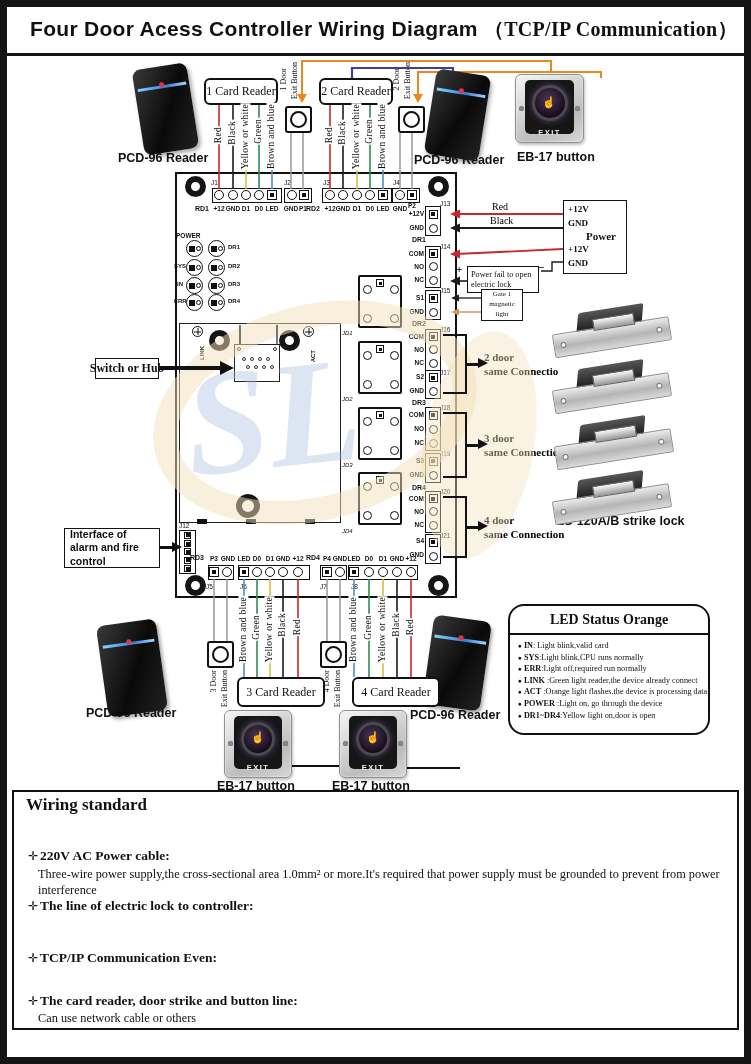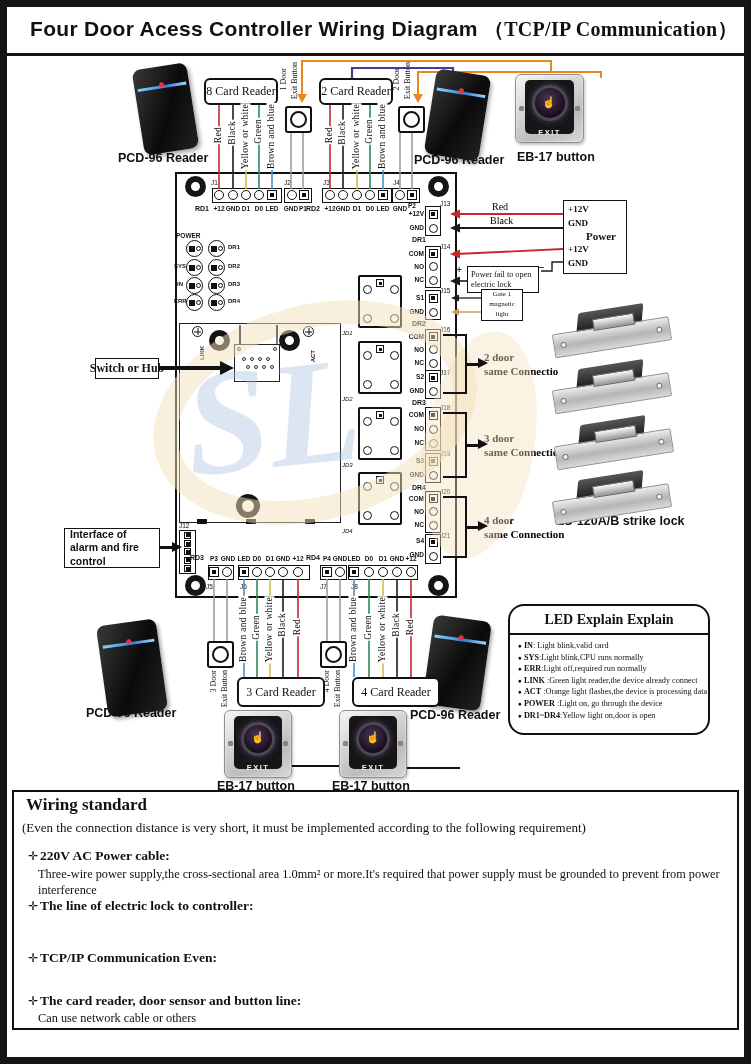--- a/index.html
+++ b/index.html
@@ -445,21 +445,21 @@
   <span class="jlab" style="left:206px;top:583px;">J5</span>
   <span class="jlab" style="left:240px;top:583px;">J6</span>
   <span class="jlab" style="left:320px;top:583px;">J7</span>
   <span class="jlab" style="left:351px;top:583px;">J8</span>
 
   <div class="pcd" style="left:138px;top:66px;width:55px;height:86px;transform:rotate(-9deg);">
       <span class="stripe"></span>
       <span class="dot"></span>
     </div>
   <div class="devlab" style="left:118px;top:151px;">PCD-96 Reader</div>
-  <div class="crbox" style="left:204px;top:78px;width:70px;height:23px;">8 Card Reader</div>
+  <div class="crbox" style="left:204px;top:78px;width:70px;height:23px;">1 Card Reader</div>
   <div class="crbox" style="left:319px;top:78px;width:70px;height:23px;">2 Card Reader</div>
   <div class="sbtn" style="left:285px;top:106px;"></div>
   <div class="sbtn" style="left:398px;top:106px;"></div>
   <span class="vt dbl" style="left:279px;top:68px;">1 Door</span>
   <span class="vt dbl" style="left:290px;top:62px;">Exit Button</span>
   <span class="vt dbl" style="left:392px;top:68px;">2 Door</span>
   <span class="vt dbl" style="left:403px;top:62px;">Exit Button</span>
   <div class="pcd" style="left:430px;top:72px;width:55px;height:86px;transform:rotate(9deg);">
       <span class="stripe"></span>
       <span class="dot"></span>
@@ -600,37 +600,36 @@
     <div class="panel"></div>
       <div class="ring" style="width:34px;height:34px;"></div>
       <span class="hand">☝</span>
     <span class="exit">EXIT</span>
     <span class="scr" style="left:3px;"></span>
       <span class="scr" style="right:3px;"></span>
   </div>
   <div class="devlab" style="left:332px;top:779px;">EB-17 button</div>
 
   <div class="ledbox">
-    <div class="tt">LED Explain Explain</div>
+    <div class="tt">LED Status Orange</div>
     <div class="tl"></div>
     <div class="items">
       <div class="row"><span class="bl">●</span><b>IN</b><span>: Light blink,valid card</span></div>
       <div class="row"><span class="bl">●</span><b>SYS</b><span>:Light blink,CPU runs normally</span></div>
       <div class="row"><span class="bl">●</span><b>ERR</b><span>:Light off,required run normally</span></div>
       <div class="row"><span class="bl">●</span><b>LINK</b><span> :Green light reader,the device already connect</span></div>
       <div class="row"><span class="bl">●</span><b>ACT</b><span> :Orange light flashes,the device is processing data</span></div>
       <div class="row"><span class="bl">●</span><b>POWER</b><span> :Light on, go through the device</span></div>
       <div class="row"><span class="bl">●</span><b>DR1~DR4</b><span>:Yellow light on,door is open</span></div>
     </div>
   </div>
 
   <div class="wsbox"></div>
   <div class="ws-title">Wiring standard</div>
-  <div class="ws-sub">(Even the connection distance  is very short, it must be implemented  according to the following requirement)</div>
   <div class="ws-head" style="top:848px;"><span class="cr">✛</span><span>220V AC Power cable:</span></div>
   <div class="ws-body" style="top:866px;">Three-wire power supply,the cross-sectional area 1.0mm² or more.It's required that power supply must be grounded to prevent from power interference</div>
   <div class="ws-head" style="top:898px;"><span class="cr">✛</span><span>The line of electric lock to controller:</span></div>
   <div class="ws-head" style="top:950px;"><span class="cr">✛</span><span>TCP/IP  Communication Even:</span></div>
-  <div class="ws-head" style="top:993px;"><span class="cr">✛</span><span>The card reader, door sensor and button line:</span></div>
+  <div class="ws-head" style="top:993px;"><span class="cr">✛</span><span>The card reader, door strike and button line:</span></div>
   <div class="ws-body" style="top:1010px;">Can use network cable or others</div>
 
   <div class="frame"></div>
 </div>
 
 </body></html>

